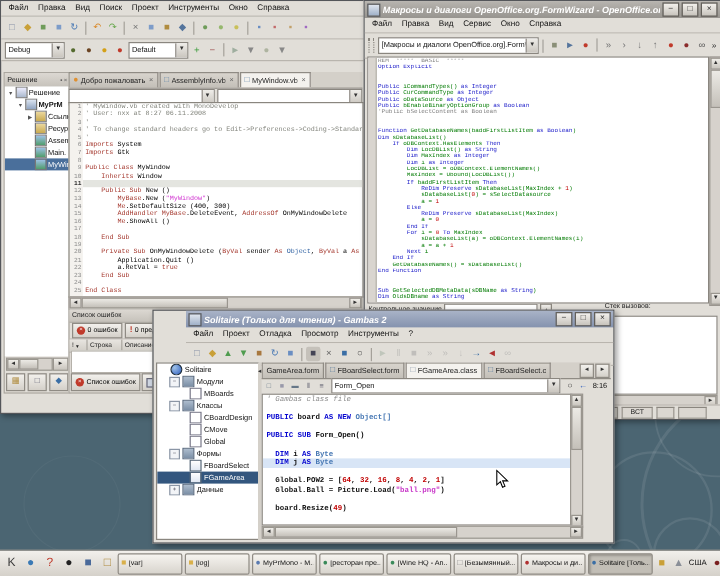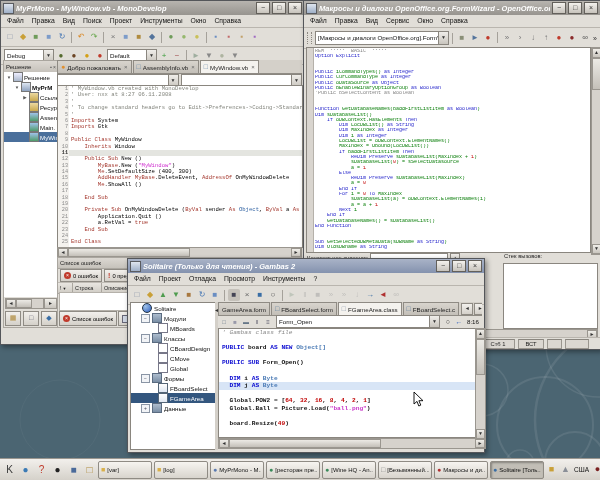--- a/index.html
+++ b/index.html
@@ -127,21 +127,21 @@
   #ooo-stack-label{position:absolute;left:200px;top:252px;font-size:5.8px;color:#222;}
   #ooo-stackbox{position:absolute;left:199px;top:262px;width:93px;height:64px;background:#fff;border:1px solid #8a867f;}
   #ooo-sbrow{position:absolute;left:2px;top:328px;right:2px;height:9px;}
   #ooo-sbrow .sb-thumb{width:60px;}
   #ooo-status{position:absolute;left:0;right:0;bottom:0;height:11px;display:flex;align-items:center;gap:3px;
     padding:0 2px;background:#e1ded8;border-top:1px solid #b9b5ae;}
   .stcell{height:8px;border:1px solid #9a968f;border-top-color:#8a867f;background:#dbd7d1;
     font-size:5.8px;line-height:8px;text-align:center;color:#222;overflow:hidden;white-space:nowrap;}
 
   
-  #w-gambas{left:127px;top:258px;width:356px;height:193px;}
+  #w-gambas{left:127px;top:258px;width:356px;height:193px;padding-left:27px;}
   #gambas-toolbar{height:16px;}
   #gambas-tree{position:absolute;left: 2px;top:43px;width:84px;bottom:2px;background:#fff;border:1px solid #8a867f;overflow:hidden;}
   .grow{display:flex;align-items:center;height:10px;font-size:6.2px;gap:2px;white-space:nowrap;overflow:hidden;color:#111;}
   .grow.sel{background:#33567e;color:#fff;}
   .gexp{width:7px;height:7px;border:1px solid #8a95a5;background:#f2f4f7;font-size:5px;line-height:6px;text-align:center;color:#445;flex:0 0 auto;}
   .gexp.noexp{border:none;background:transparent;}
   .gico{width:8px;height:8px;flex:0 0 auto;}
   .g-root{border-radius:50%;background:radial-gradient(circle at 30% 30%,#9fc2e8,#2f5fbf);border:1px solid #234;}
   .g-fold{background:linear-gradient(#aebdce,#7a8ea5);border:1px solid #5a6b80;}
   .g-mod,.g-cls{background:#fff;border:1px solid #778;}
@@ -201,27 +201,20 @@
       <circle cx="598" cy="345" r="52" stroke-width="1.5"></circle>
       <circle cx="520" cy="464" r="14" stroke-width="1.5"></circle>
       <circle cx="575" cy="462" r="30" stroke-width="2"></circle>
       <circle cx="630" cy="420" r="95" stroke-width="2.5"></circle>
       <circle cx="468" cy="345" r="7" stroke-width="1.5"></circle>
       <circle cx="60" cy="420" r="40" stroke-width="1" stroke="rgba(255,255,255,0.04)"></circle>
     </g>
   </svg>
 
   <div class="win inactive" id="w-mono">
-    <div class="titlebar">
-      <span class="wicon"></span>
-      <span class="wtitle">MyPrMono - MyWindow.vb - MonoDevelop</span>
-      <span class="wbtn">−</span>
-      <span class="wbtn">□</span>
-      <span class="wbtn">×</span>
-    </div>
     <div class="menubar">
         <span class="mi">Файл</span>
         <span class="mi">Правка</span>
         <span class="mi">Вид</span>
         <span class="mi">Поиск</span>
         <span class="mi">Проект</span>
         <span class="mi">Инструменты</span>
         <span class="mi">Окно</span>
         <span class="mi">Справка</span>
       </div>

